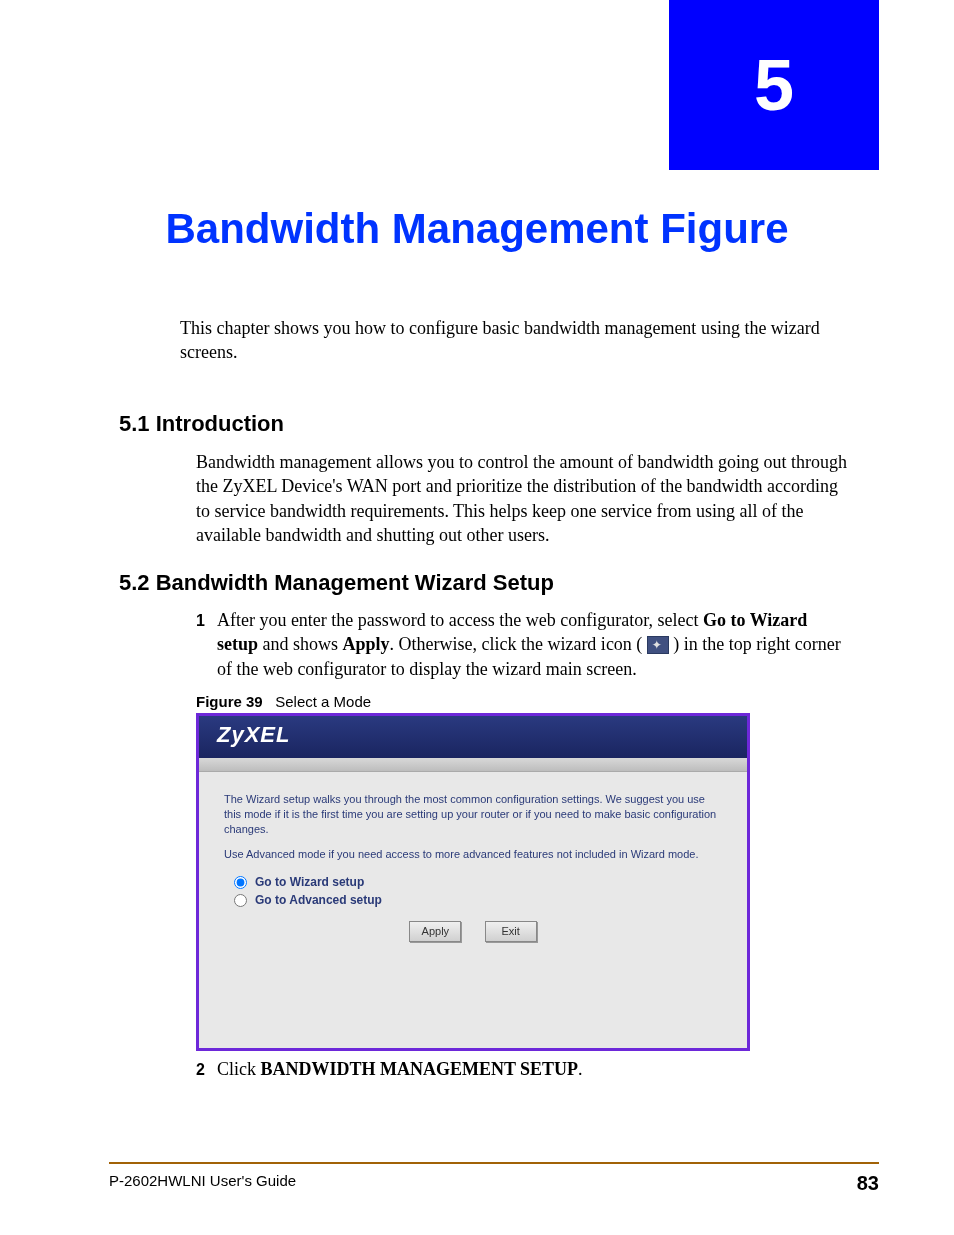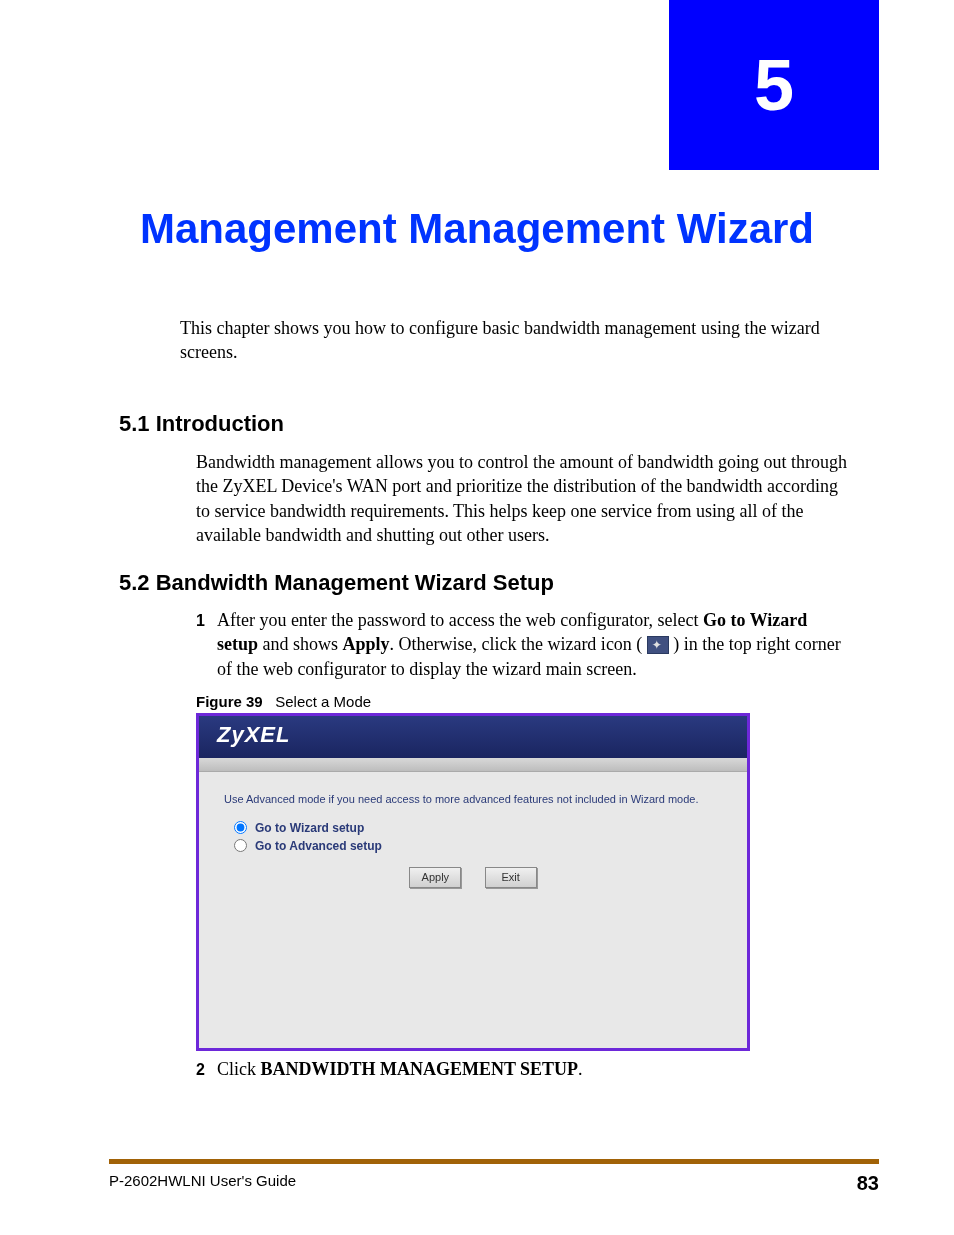--- a/index.html
+++ b/index.html
@@ -184,37 +184,37 @@
       line-height: 19px;
       cursor: pointer;
       margin: 0 10px;
       box-shadow: 1px 1px 0 #999;
     }
     .footer {
       position: absolute;
       bottom: 40px;
       left: 109px;
       right: 75px;
-      border-top: 5px solid #a16207;
+      border-top: 2px solid #a16207;
       padding-top: 8px;
       display: flex;
       justify-content: space-between;
       font-family: Arial, Helvetica, sans-serif;
       font-size: 15px;
     }
     .footer .pg { font-weight: bold; font-size: 20px; }
   </style>
 </head>
 <body>
 
 <div class="chapter-badge">
   <span>5</span>
 </div>
 
-<h1 class="page-title">Management Management Wizard</h1>
+<h1 class="page-title">Bandwidth Management Figure</h1>
 
 <p class="intro-para">This chapter shows you how to configure basic bandwidth management using the wizard screens.</p>
 
 <h2 class="section-heading sec-1">5.1  Introduction</h2>
 <p class="sec-1-body">Bandwidth management allows you to control the amount of bandwidth going out through the ZyXEL Device's WAN port and prioritize the distribution of the bandwidth according to service bandwidth requirements. This helps keep one service from using all of the available bandwidth and shutting out other users.</p>
 
 <h2 class="section-heading sec-2">5.2  Bandwidth Management Wizard Setup</h2>
 
 <div class="step-row step-1">
   <div class="step-num">1</div>
@@ -224,20 +224,21 @@
 </div>
 
 <div class="fig-caption">
   <b>Figure 39</b>&nbsp;&nbsp;&nbsp;<span class="cap">Select a Mode</span>
 </div>
 
 <div class="figure-box">
   <div class="fig-header">ZyXEL</div>
   <div class="fig-ribbon"></div>
   <div class="fig-body">
+    <div class="fig-desc">The Wizard setup walks you through the most common configuration settings. We suggest you use this mode if it is the first time you are setting up your router or if you need to make basic configuration changes.</div>
     <div class="fig-desc">Use Advanced mode if you need access to more advanced features not included in Wizard mode.</div>
     <div class="fig-options">
       <label class="fig-opt">
         <input type="radio" name="mode" checked="" style="">
         <span>Go to Wizard setup</span>
       </label>
       <label class="fig-opt">
         <input type="radio" name="mode" style="">
         <span>Go to Advanced setup</span>
       </label>

